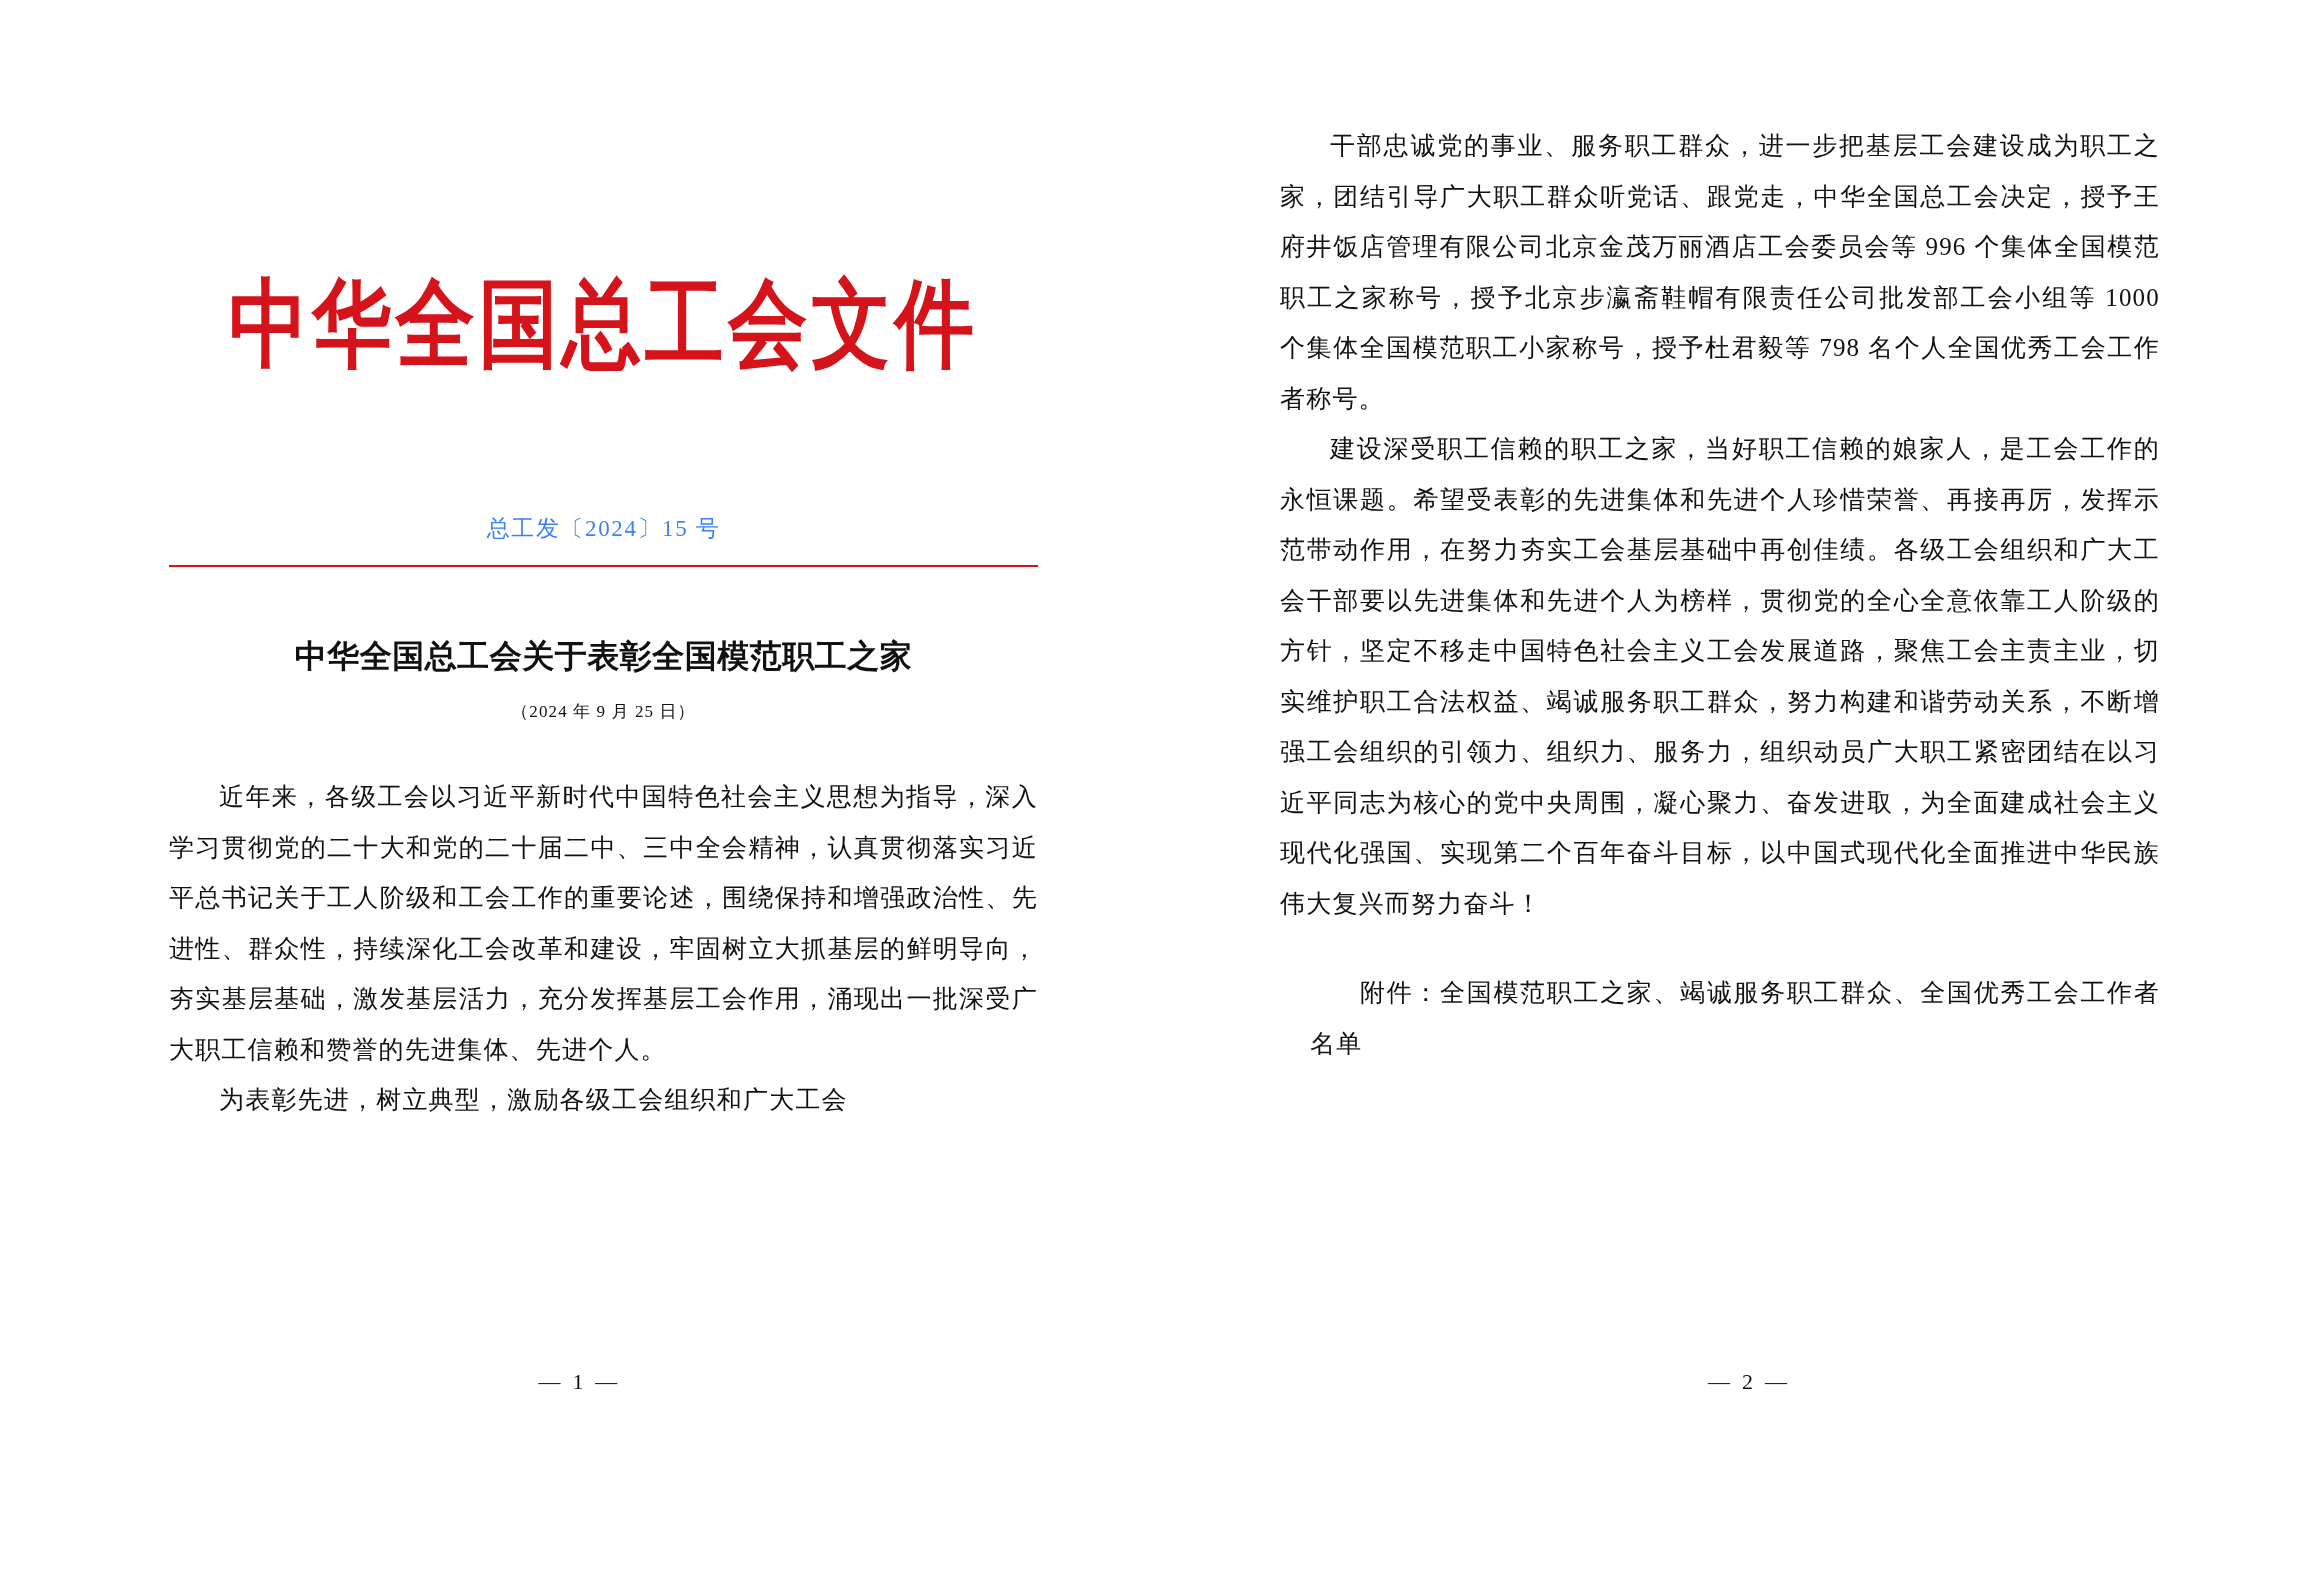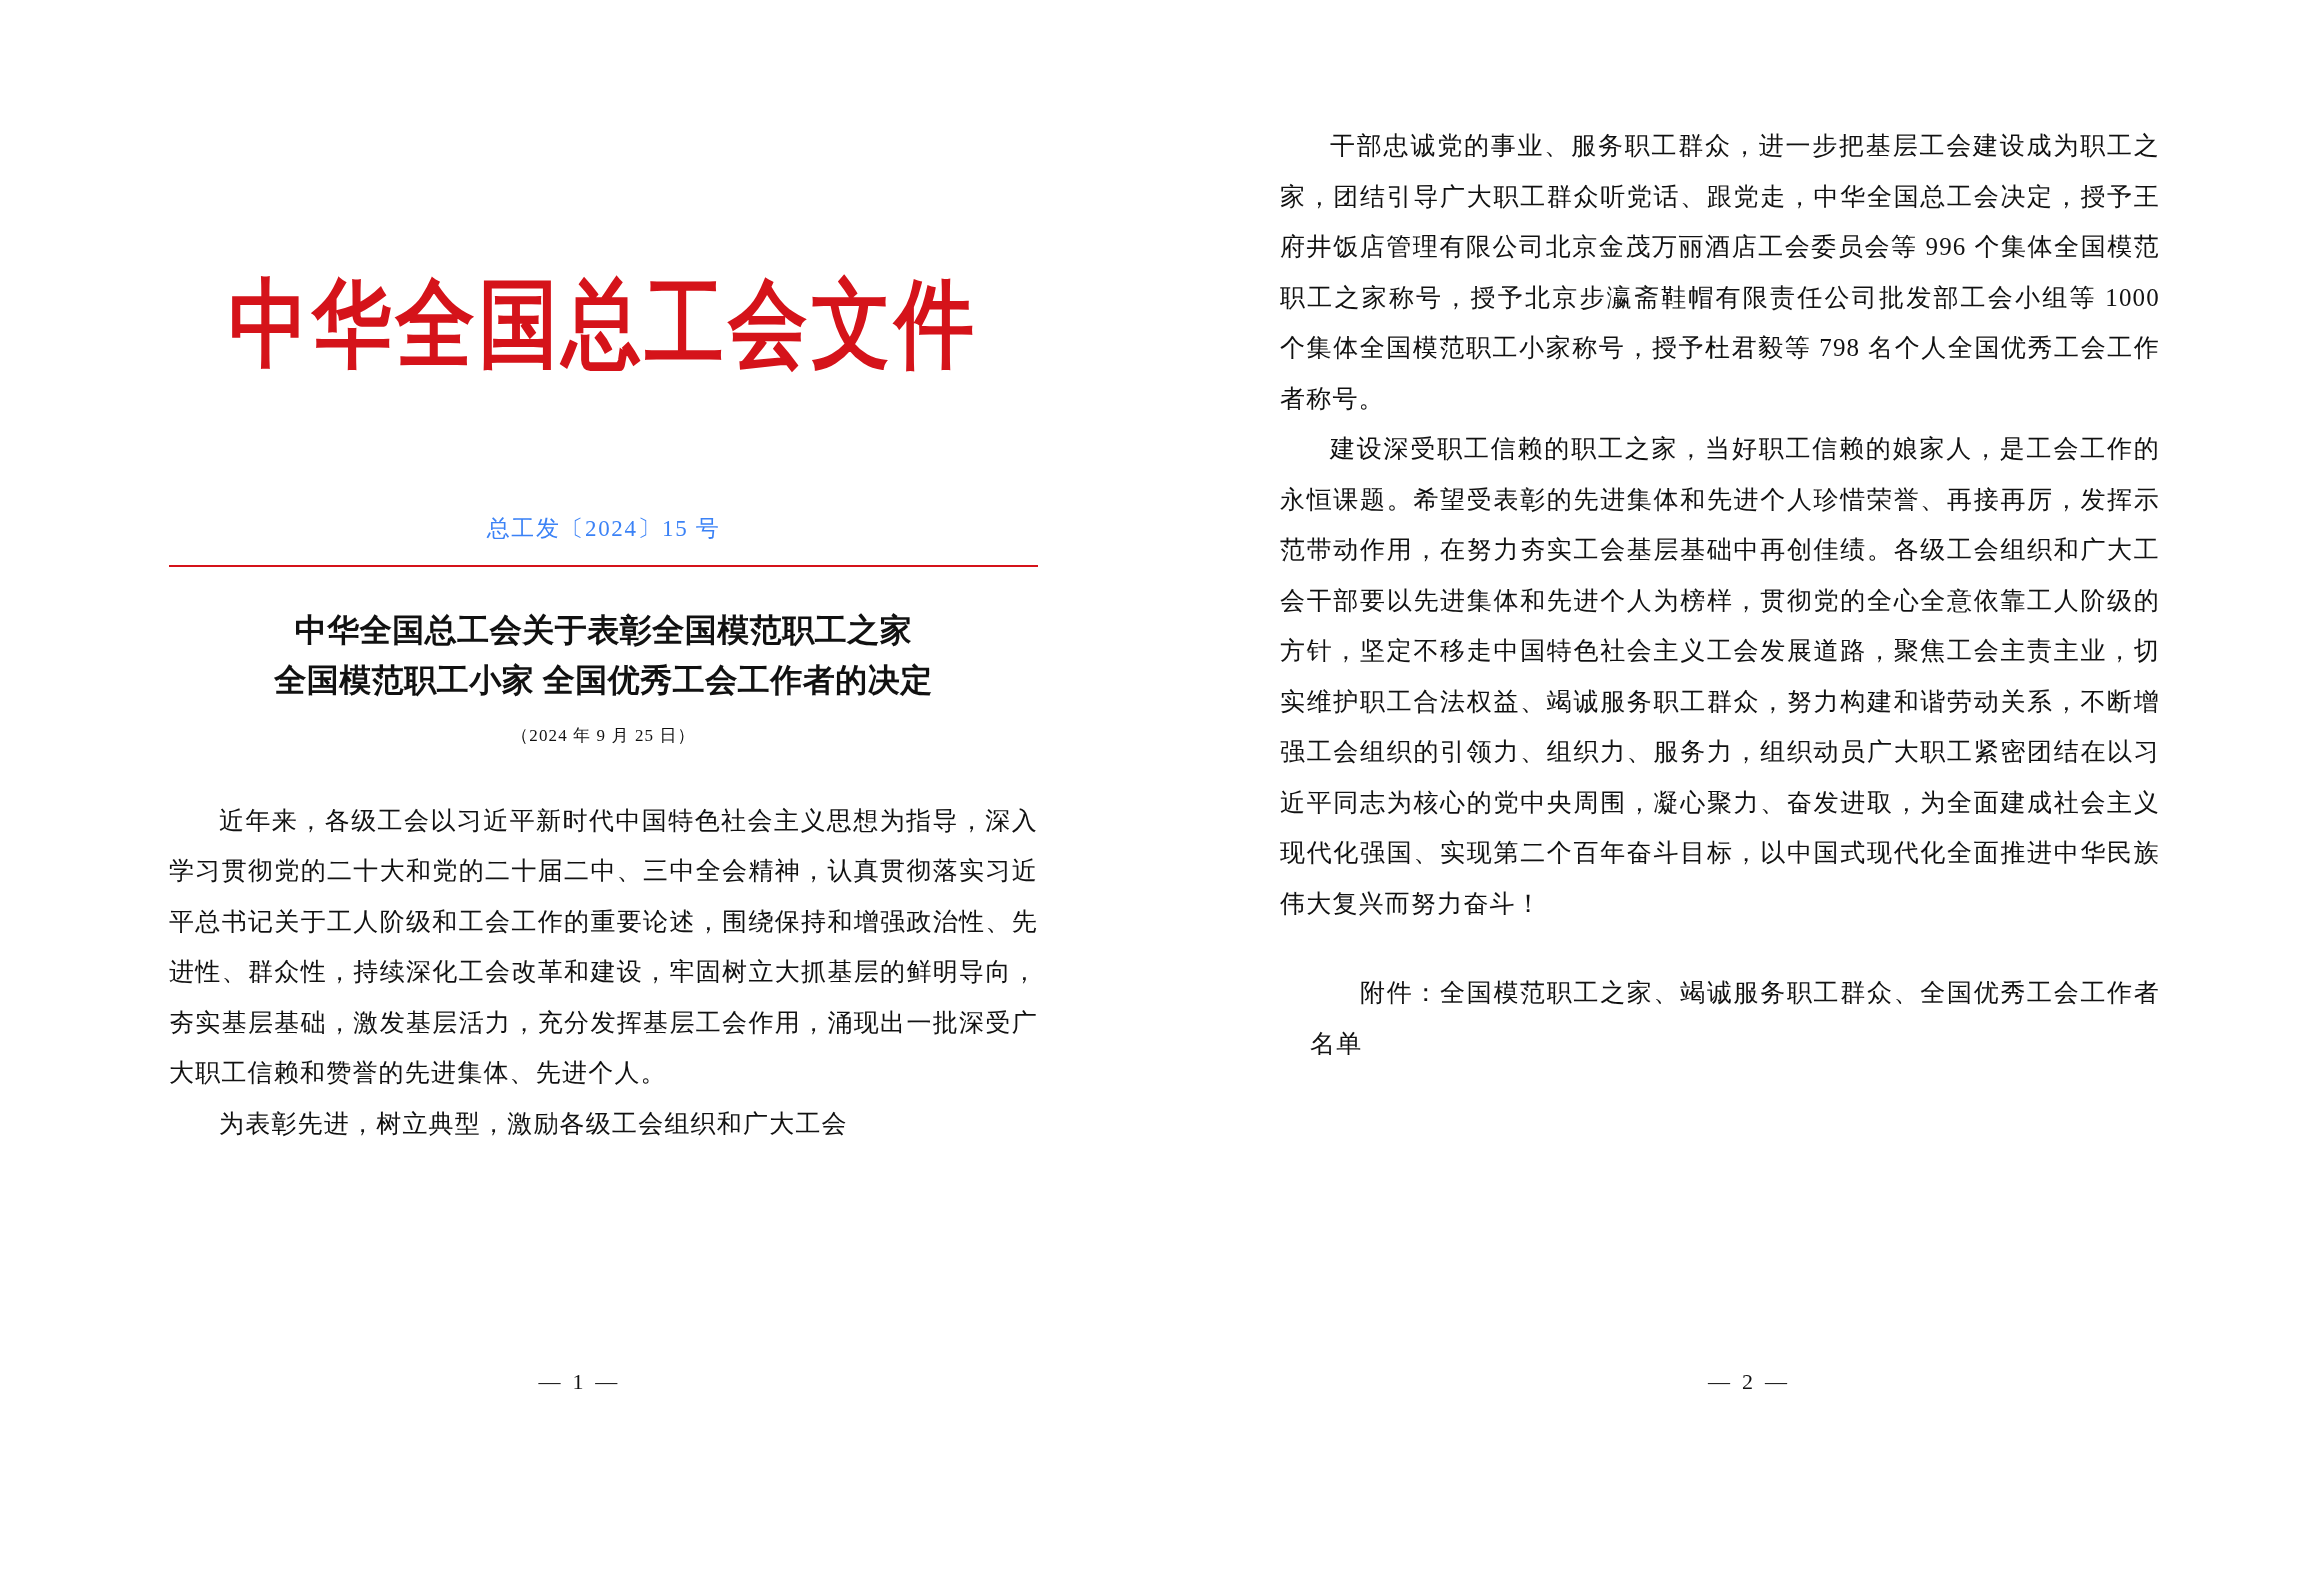--- a/index.html
+++ b/index.html
@@ -60,21 +60,21 @@
 
   .red-rule {
     height: 2.6px;
     background: #d5131a;
     margin: 21px 0 0 0;
     width: 100%;
   }
 
   .title-block {
     text-align: center;
-    margin-top: 39px;
+    margin-top: 65px;
   }
   .doc-title {
     font-size: 32px;
     font-weight: bold;
     line-height: 1.55;
     letter-spacing: 0.5px;
   }
   .doc-date {
     font-size: 17px;
     margin-top: 18px;
@@ -131,21 +131,20 @@
 
     <div class="masthead">中华全国总工会文件</div>
 
     <div class="doc-number">总工发〔2024〕15 号</div>
 
     <div class="red-rule"></div>
 
     <div class="title-block">
       <div class="doc-title">
         <div>中华全国总工会关于表彰全国模范职工之家</div>
-        <div>全国模范职工小家 全国优秀工会工作者的决定</div>
       </div>
       <div class="doc-date">（2024 年 9 月 25 日）</div>
     </div>
 
     <div class="body-text">
       <p>近年来，各级工会以习近平新时代中国特色社会主义思想为指导，深入学习贯彻党的二十大和党的二十届二中、三中全会精神，认真贯彻落实习近平总书记关于工人阶级和工会工作的重要论述，围绕保持和增强政治性、先进性、群众性，持续深化工会改革和建设，牢固树立大抓基层的鲜明导向，夯实基层基础，激发基层活力，充分发挥基层工会作用，涌现出一批深受广大职工信赖和赞誉的先进集体、先进个人。</p>
       <p>为表彰先进，树立典型，激励各级工会组织和广大工会</p>
     </div>
 
     <div class="folio">— 1 —</div>

